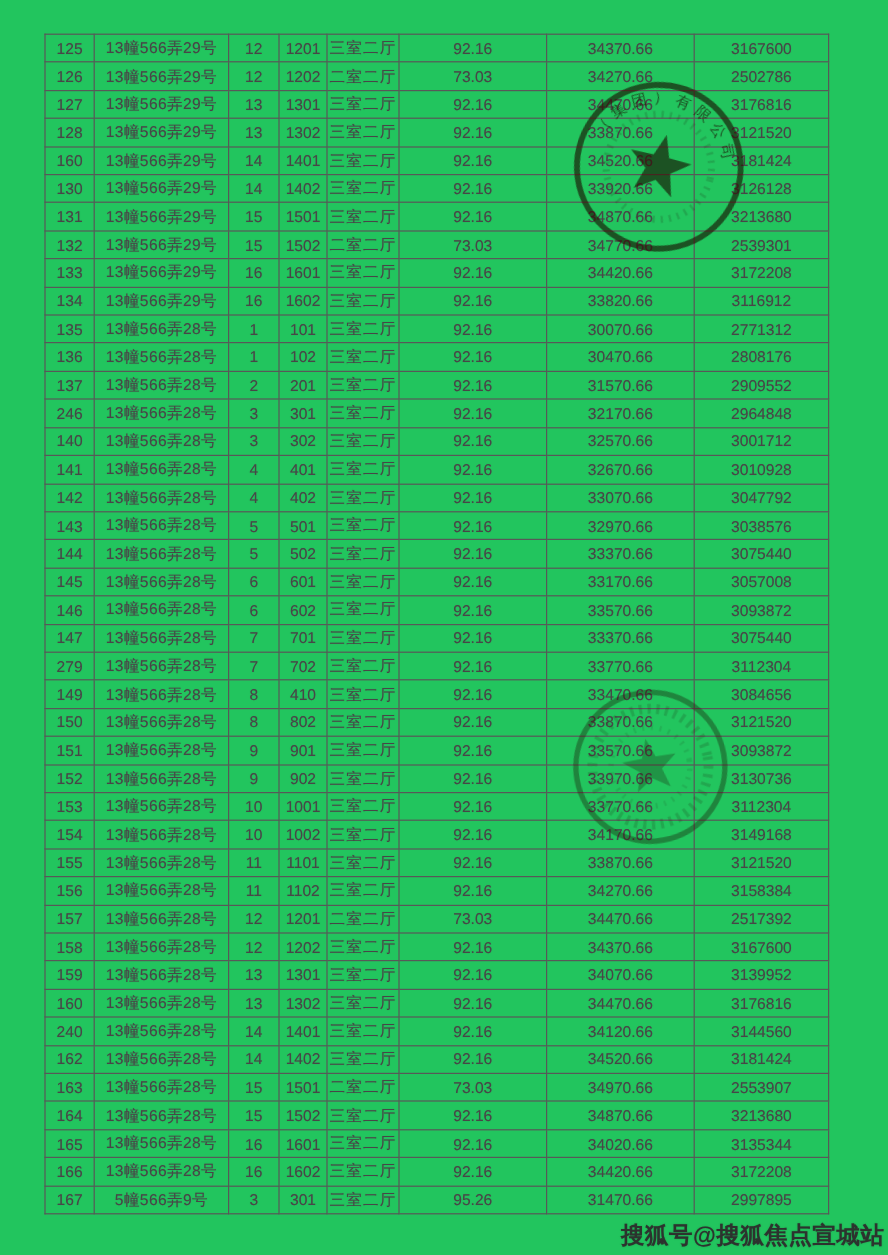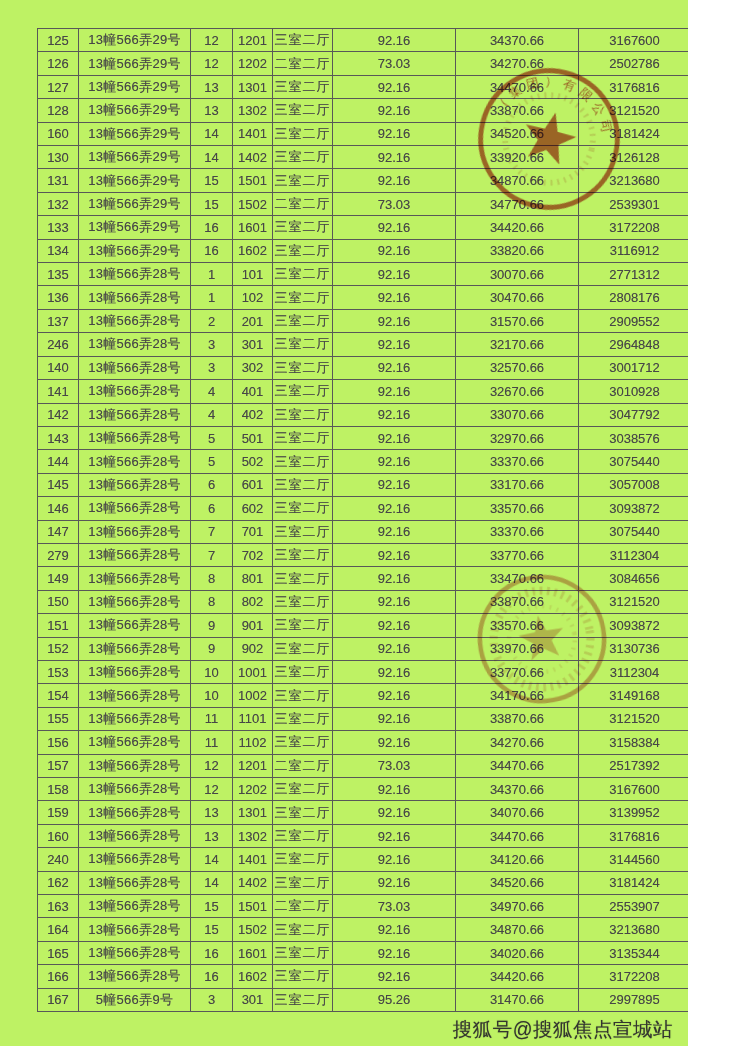--- a/index.html
+++ b/index.html
@@ -1,19 +1,19 @@
 <!DOCTYPE html>
 <html><head>
 <meta charset="utf-8">
 <style>
   html,body{margin:0;padding:0;}
   .page{
     position:relative;
-    width:688px;height:1046px;
-    background:#bef264;
+    width:740px;height:1046px;
+    background:#22c55e;
     overflow:hidden;
     font-family:"Liberation Sans", sans-serif;
   }
   table.price-table{
     position:absolute;left:37px;top:28px;
     width:653px;
     border-collapse:collapse;
     table-layout:fixed;
   }
   table.price-table td{
@@ -42,23 +42,23 @@
     filter:blur(0.4px);
   }
   .stamp-2{
     left:469px;top:566px;width:146px;height:146px;
     opacity:0.5;
     transform:rotate(-10deg);
     filter:blur(0.6px);
   }
   .watermark{
     position:absolute;
-    top:1016px;right:15px;
+    top:1016px;right:3px;
     font-size:19.5px;
-    font-weight:normal;
+    font-weight:bold;
     letter-spacing:0.5px;
     color:rgba(44,44,44,0.92);
     text-shadow:0 0 1px rgba(44,44,44,0.5);
     white-space:nowrap;
   }
 </style>
 </head>
 <body>
 
 <div class="page">
@@ -302,21 +302,21 @@
           <td class="col-room">702</td>
           <td class="col-layout">三室二厅</td>
           <td class="col-area">92.16</td>
           <td class="col-unit_price">33770.66</td>
           <td class="col-total_price">3112304</td>
         </tr>
         <tr>
           <td class="col-index">149</td>
           <td class="col-address">13幢566弄28号</td>
           <td class="col-floor">8</td>
-          <td class="col-room">801</td>
+          <td class="col-room">410</td>
           <td class="col-layout">三室二厅</td>
           <td class="col-area">92.16</td>
           <td class="col-unit_price">33470.66</td>
           <td class="col-total_price">3084656</td>
         </tr>
         <tr>
           <td class="col-index">150</td>
           <td class="col-address">13幢566弄28号</td>
           <td class="col-floor">8</td>
           <td class="col-room">802</td>

